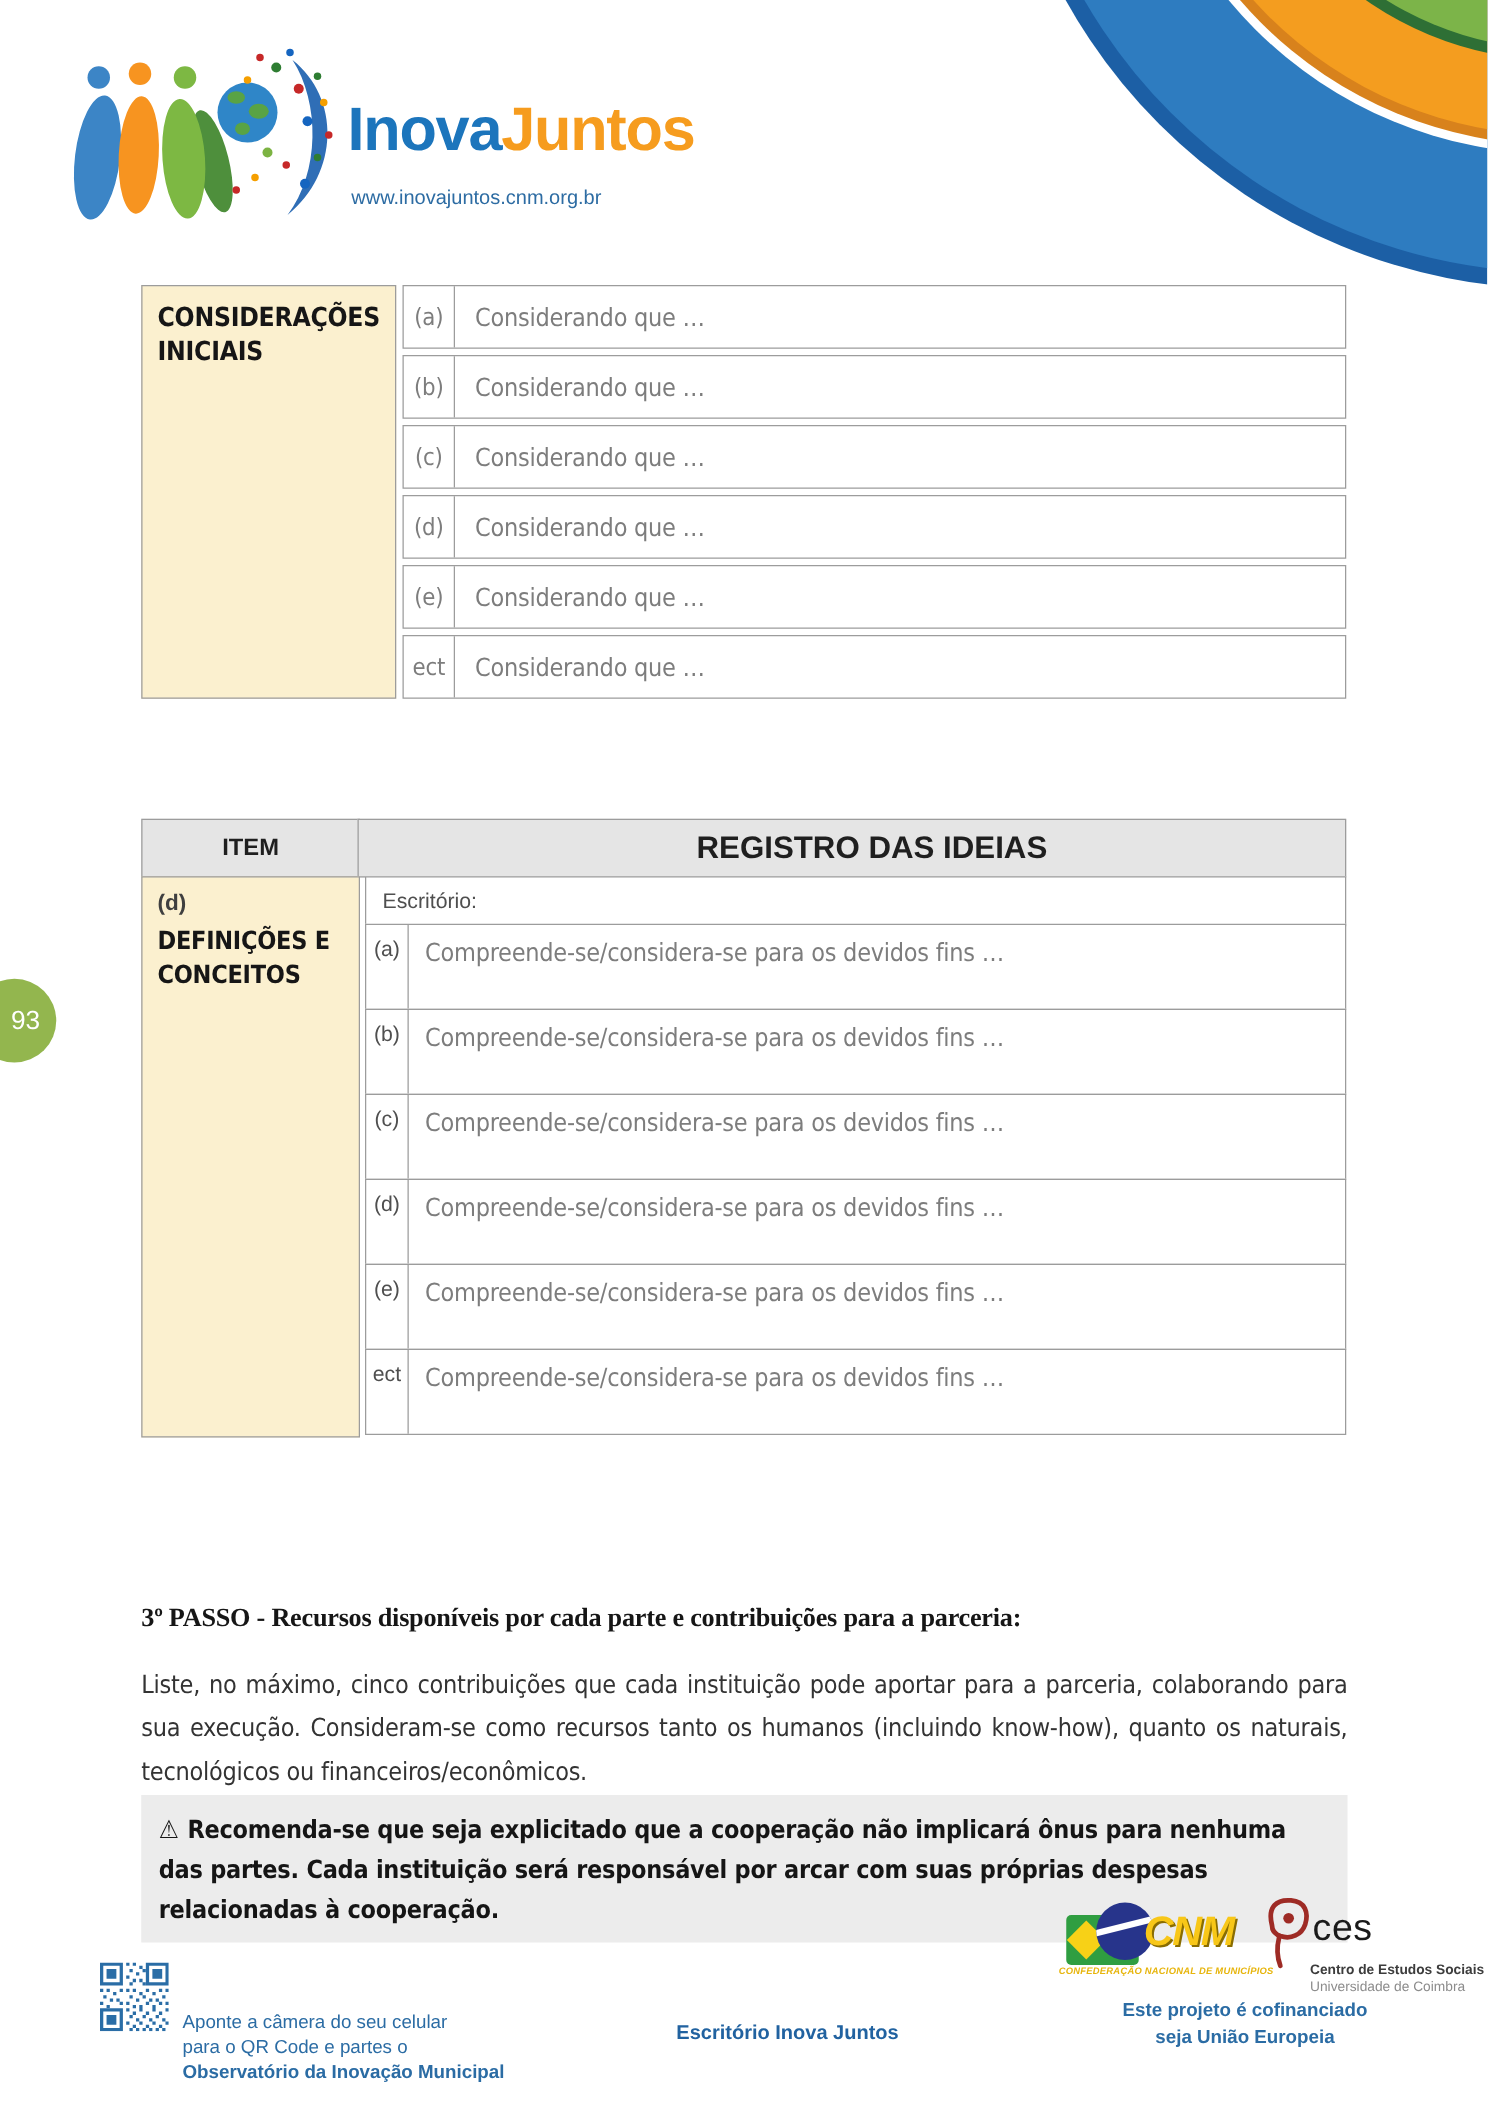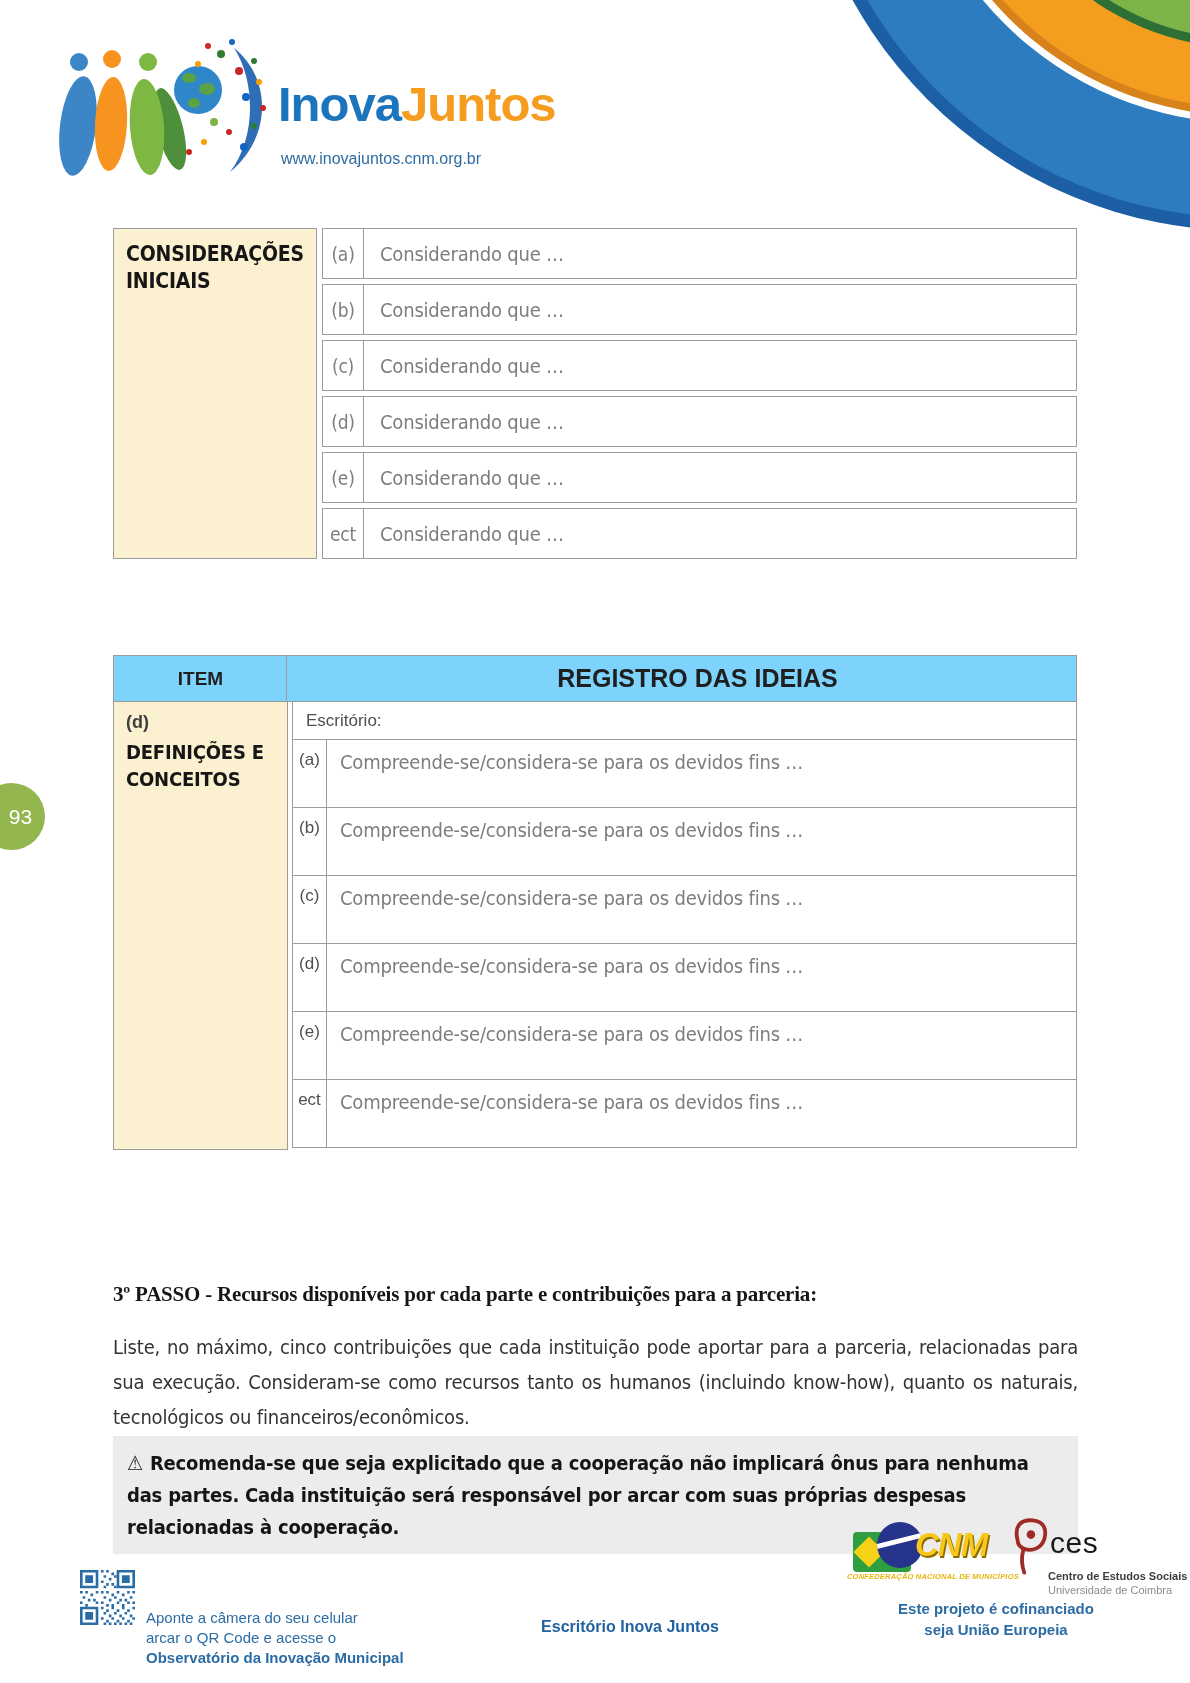--- a/index.html
+++ b/index.html
@@ -23,21 +23,21 @@
   
   .badge{left:-22px;top:783px;width:67px;height:67px;border-radius:50%;background:#93b64e;
          color:#ffffff;font-size:21px;display:flex;align-items:center;justify-content:center;
          padding-left:18px;box-sizing:border-box;}
 
   
   .t1{left:113px;top:228px;width:964px;height:331px;}
   .t2{left:113px;top:655px;width:964px;height:495px;}
   .cell{box-sizing:border-box;border:1.5px solid #9c9c9c;background:#ffffff;}
   .cream{background:#fbf0cf;}
-  .grayhead{background:#7dd3fc;}
+  .grayhead{background:#e5e5e5;}
   .t1-title{left:0;top:0;width:204px;height:331px;padding:12px 12px;}
   .t1-title .ln{font-size:21px;color:#161616;line-height:27px;}
   .t1row{left:209px;width:755px;height:51px;display:flex;}
   .t2row{left:179px;width:785px;height:69px;display:flex;}
   .rlabel{width:40px;border-right:1.5px solid #9c9c9c;display:flex;align-items:center;
           justify-content:center;font-size:19px;color:#7d7d7d;flex:none;}
   .rtext{flex:1;display:flex;align-items:center;padding-left:16px;font-size:20px;color:#7d7d7d;}
   .rlabel2{width:34px;border-right:1.5px solid #9c9c9c;font-size:17px;color:#4f4f4f;
            text-align:center;padding-top:10px;box-sizing:border-box;flex:none;}
   .rtext2{flex:1;padding:10px 0 0 13px;font-size:20px;color:#7d7d7d;}
@@ -199,39 +199,39 @@
       <div class="rlabel2">(e)</div>
       <div class="rtext2 cond">Compreende-se/considera-se para os devidos fins …</div>
     </div>
     <div class="abs cell t2row" style="top:424px;">
       <div class="rlabel2">ect</div>
       <div class="rtext2 cond">Compreende-se/considera-se para os devidos fins …</div>
     </div>
   </div>
 
   <div class="abs step-heading condb">3º PASSO - Recursos disponíveis por cada parte e contribuições para a parceria:</div>
-  <div class="abs paragraph cond">Liste, no máximo, cinco contribuições que cada instituição pode aportar para a parceria, relacionadas para sua execução. Consideram-se como recursos tanto os humanos (incluindo know-how), quanto os naturais, tecnológicos ou financeiros/econômicos.</div>
+  <div class="abs paragraph cond">Liste, no máximo, cinco contribuições que cada instituição pode aportar para a parceria, colaborando para sua execução. Consideram-se como recursos tanto os humanos (incluindo know-how), quanto os naturais, tecnológicos ou financeiros/econômicos.</div>
 
   <div class="abs warning condb">
     <span class="warn-icon">⚠</span><span>Recomenda-se que seja explicitado que a cooperação não implicará ônus para nenhuma das partes. Cada instituição será responsável por arcar com suas próprias despesas relacionadas à cooperação.</span>
   </div>
 
   <div class="abs qr">
     <svg width="55" height="55" viewBox="0 0 21 21" fill="#2a6da6">
       <g fill-rule="evenodd">
         <path d="M0 0h7v7H0zM1 1h5v5H1zM2 2h3v3H2z"></path>
         <path d="M14 0h7v7h-7zM15 1h5v5h-5zM16 2h3v3h-3z"></path>
         <path d="M0 14h7v7H0zM1 15h5v5H1zM2 16h3v3H2z"></path>
       </g>
       <path d="M8 0h1v1H8zM10 0h1v1h-1zM12 1h1v1h-1zM9 2h1v1H9zM11 3h1v1h-1zM13 2h1v1h-1zM8 4h1v1H8zM10 5h1v1h-1zM12 5h1v1h-1zM9 6h1v1H9zM13 6h1v1h-1zM0 8h1v1H0zM2 8h1v1H2zM4 9h1v1H4zM6 8h1v1H6zM1 10h1v1H1zM3 11h1v1H3zM5 11h1v1H5zM0 12h1v1H0zM2 13h1v1H2zM6 12h1v1H6zM8 8h1v1H8zM10 8h1v1h-1zM12 9h1v1h-1zM14 8h1v1h-1zM16 9h1v1h-1zM18 8h1v1h-1zM20 8h1v1h-1zM9 10h1v1H9zM11 11h1v1h-1zM13 10h1v1h-1zM15 11h1v1h-1zM17 11h1v1h-1zM19 10h1v1h-1zM8 12h1v1H8zM10 13h1v1h-1zM12 13h1v1h-1zM14 12h1v1h-1zM16 13h1v1h-1zM18 12h1v1h-1zM20 12h1v1h-1zM8 14h1v1H8zM10 15h1v1h-1zM12 14h1v1h-1zM14 15h1v1h-1zM16 14h1v1h-1zM18 15h1v1h-1zM20 14h1v1h-1zM9 16h1v1H9zM11 17h1v1h-1zM13 16h1v1h-1zM15 17h1v1h-1zM17 16h1v1h-1zM19 17h1v1h-1zM8 18h1v1H8zM10 19h1v1h-1zM12 18h1v1h-1zM14 19h1v1h-1zM16 18h1v1h-1zM18 19h1v1h-1zM20 18h1v1h-1zM9 20h1v1H9zM11 20h1v1h-1zM13 20h1v1h-1zM15 20h1v1h-1zM17 20h1v1h-1zM19 20h1v1h-1z"></path>
     </svg>
   </div>
   <div class="abs qr-caption">
     <div>Aponte a câmera do seu celular</div>
-    <div>arcar o QR Code e acesse o</div>
+    <div>para o QR Code e partes o</div>
     <div class="bold">Observatório da Inovação Municipal</div>
   </div>
 
   <div class="abs office">
     <div class="title">Escritório Inova Juntos</div>
     
     
   </div>
 
   <div class="abs cnm">

